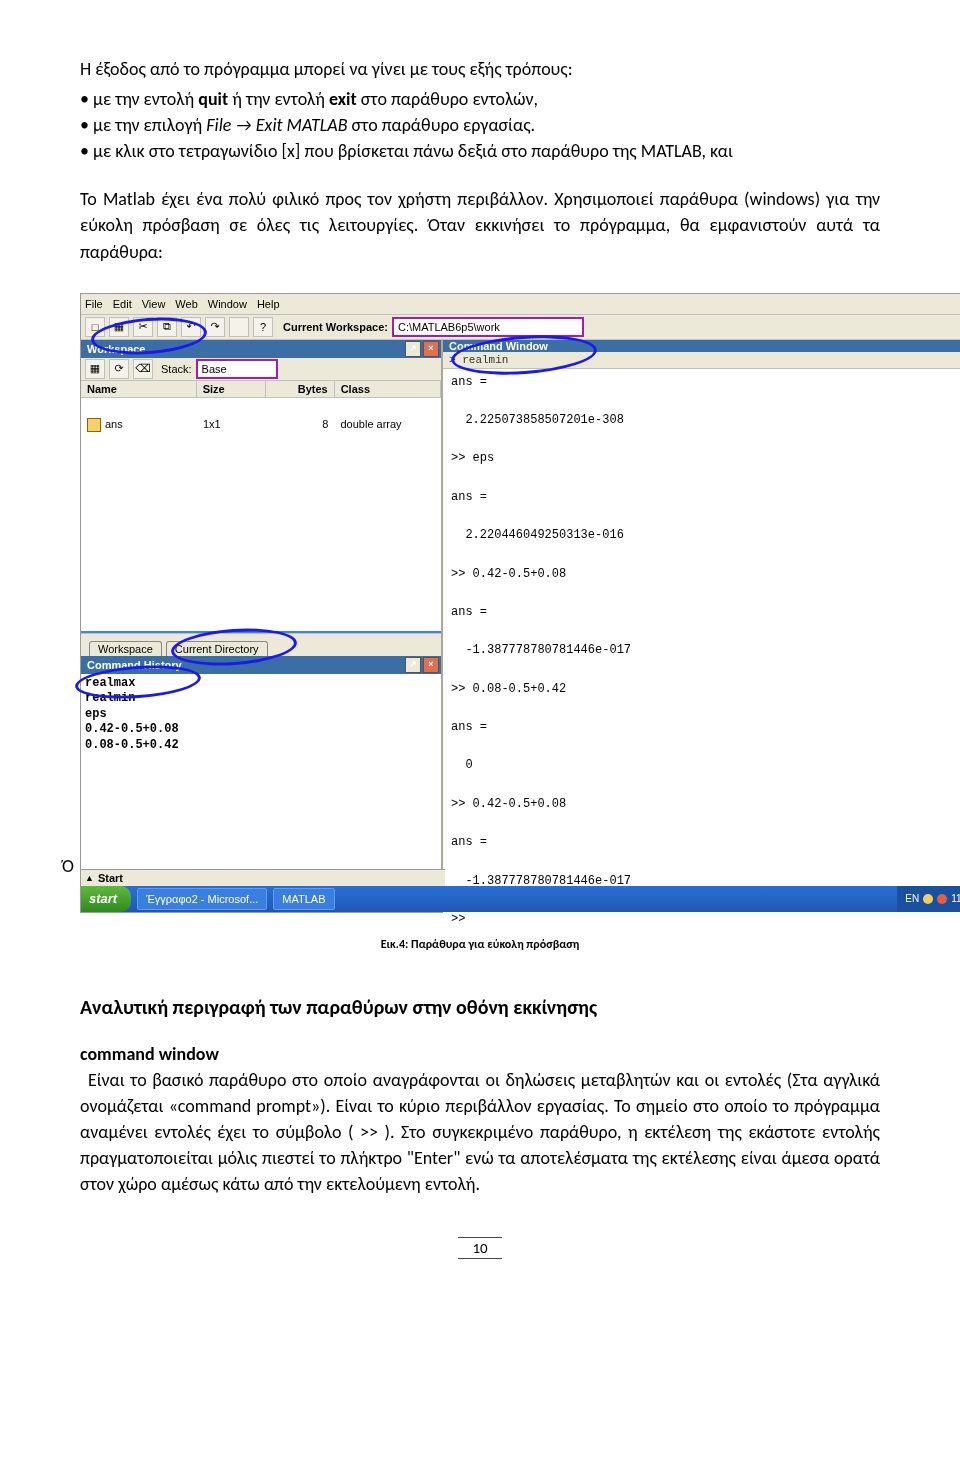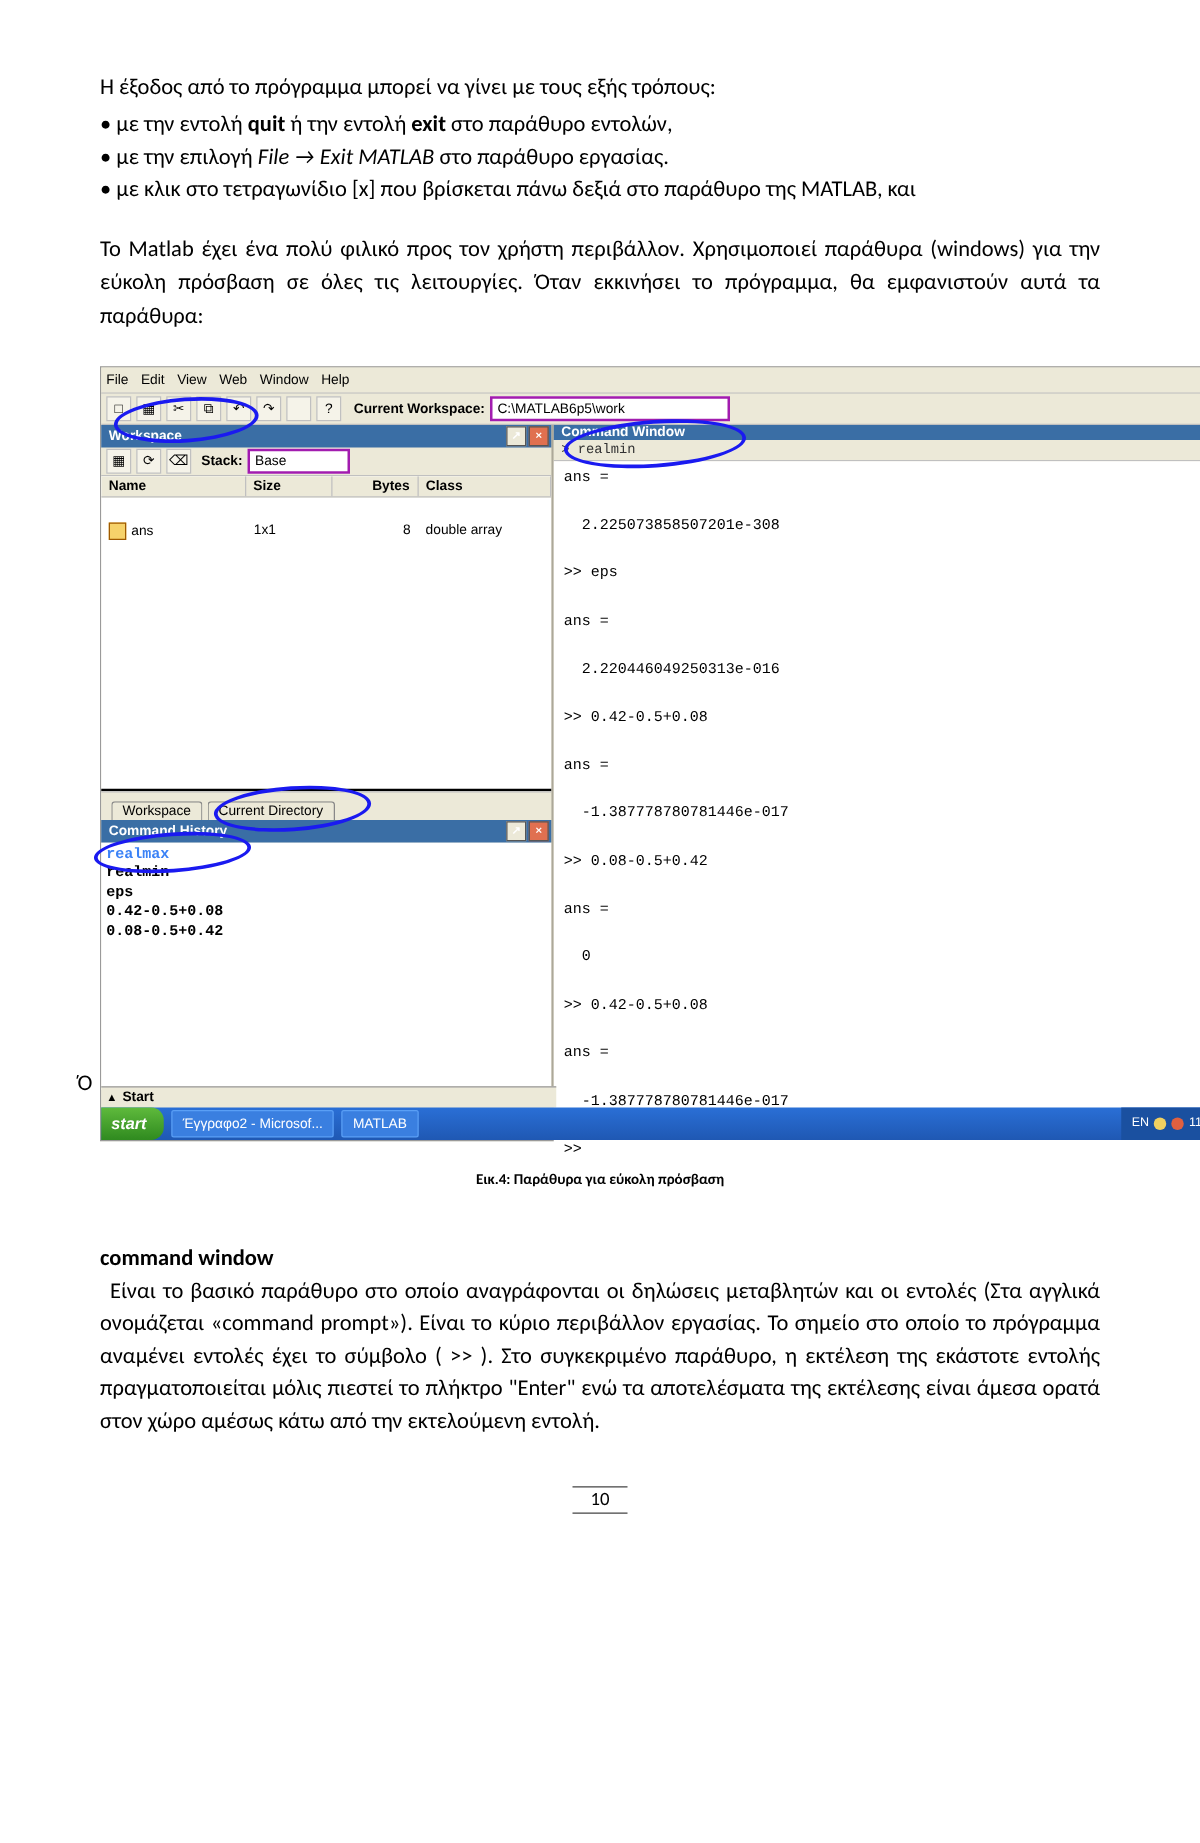--- a/index.html
+++ b/index.html
@@ -125,21 +125,21 @@
     background: #ece9d8;
     border-bottom: 1px solid #c0c0c0;
     display: flex; align-items: center;
     gap: 4px; padding-left: 4px;
   }
   .stackbar .tb-input { width: 70px; }
   .ws-body {
     background: #fff;
     flex: 0 0 auto;
     height: 250px;
-    border-bottom: 2px solid #000000;
+    border-bottom: 2px solid #3b82f6;
     overflow: hidden;
   }
   .ws-table {
     font-size: 11px;
   }
   .ws-head {
     display: flex;
     background: #ece9d8;
     border-bottom: 1px solid #c0c0c0;
   }
@@ -358,21 +358,21 @@
             <span>Workspace</span>
             <div class="winbtns">
               <div class="winbtn">↗</div>
               <div class="winbtn close">×</div>
             </div>
           </div>
           <div class="stackbar">
             <div class="tb-btn">▦</div>
             <div class="tb-btn">⟳</div>
             <div class="tb-btn">⌫</div>
-            <span style="font-weight:bold; margin-left:4px;">Stack:</span>
+            <span style="font-weight:normal; margin-left:4px;">Stack:</span>
             <div class="tb-input">Base</div>
           </div>
           <div class="ws-body">
             <div class="ws-table">
               <div class="ws-head">
                 <div class="col-name">Name</div>
                 <div class="col-size">Size</div>
                 <div class="col-bytes">Bytes</div>
                 <div class="col-class">Class</div>
               </div>
@@ -390,21 +390,21 @@
           </div>
           <div class="cmdhist-block">
             <div class="panel-title">
               <span>Command History</span>
               <div class="winbtns">
                 <div class="winbtn">↗</div>
                 <div class="winbtn close">×</div>
               </div>
             </div>
             <div class="cmdhist-body">
-              <div style="color:#3b82f6;">realmax</div>
+              <div style="color:#000000;">realmax</div>
               <div>realmin</div>
               <div>eps</div>
               <div>0.42-0.5+0.08</div>
               <div>0.08-0.5+0.42</div>
             </div>
           </div>
         </div>
 
         <div class="right-col">
           <div class="panel-title">
@@ -469,20 +469,21 @@
       <div class="circle" style="left:10px; top:24px; width:110px; height:30px;"></div>
       <div class="circle" style="left:370px; top:42px; width:140px; height:32px;"></div>
       <div class="circle" style="left:90px; top:335px; width:120px; height:30px;"></div>
       <div class="circle" style="left:-6px; top:372px; width:120px; height:26px;"></div>
 
     </div>
   </div>
 
   <p class="caption">Εικ.4: Παράθυρα για εύκολη πρόσβαση</p>
 
+  <p class="h2">Αναλυτική περιγραφή των παραθύρων στην οθόνη εκκίνησης</p>
 
   <p class="h3">command window</p>
   <p class="para" style="text-indent:8px;">Είναι το βασικό παράθυρο στο οποίο αναγράφονται οι δηλώσεις μεταβλητών και οι εντολές (Στα αγγλικά ονομάζεται «command prompt»). Είναι το κύριο περιβάλλον εργασίας. Το σημείο στο οποίο το πρόγραμμα αναμένει εντολές έχει το σύμβολο ( &gt;&gt; ). Στο συγκεκριμένο παράθυρο, η εκτέλεση της εκάστοτε εντολής πραγματοποιείται μόλις πιεστεί το πλήκτρο "Enter" ενώ τα αποτελέσματα της εκτέλεσης είναι άμεσα ορατά στον χώρο αμέσως κάτω από την εκτελούμενη εντολή.</p>
 
   <div class="footer">
     <span class="footer-line">10</span>
   </div>
 
 </div>
 

